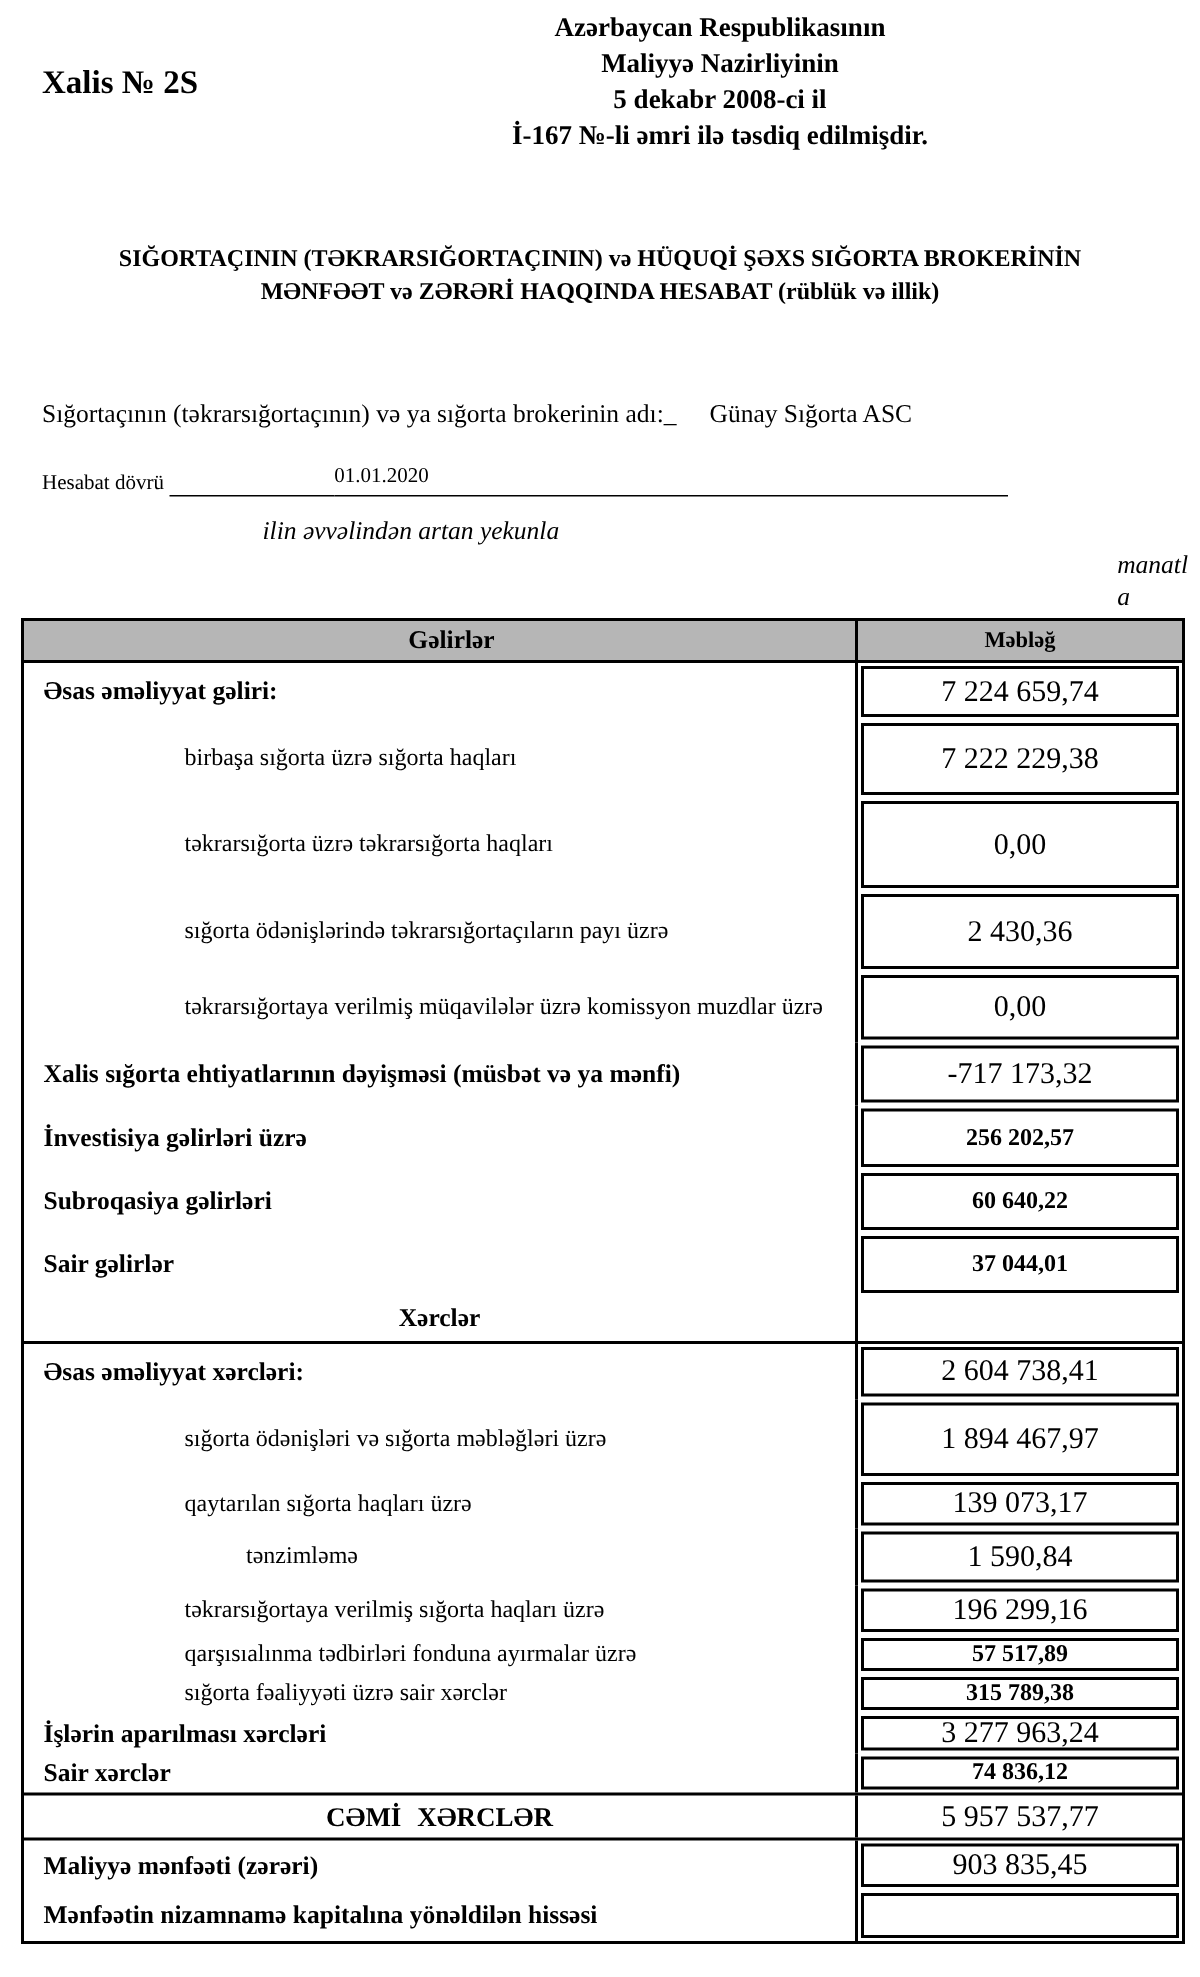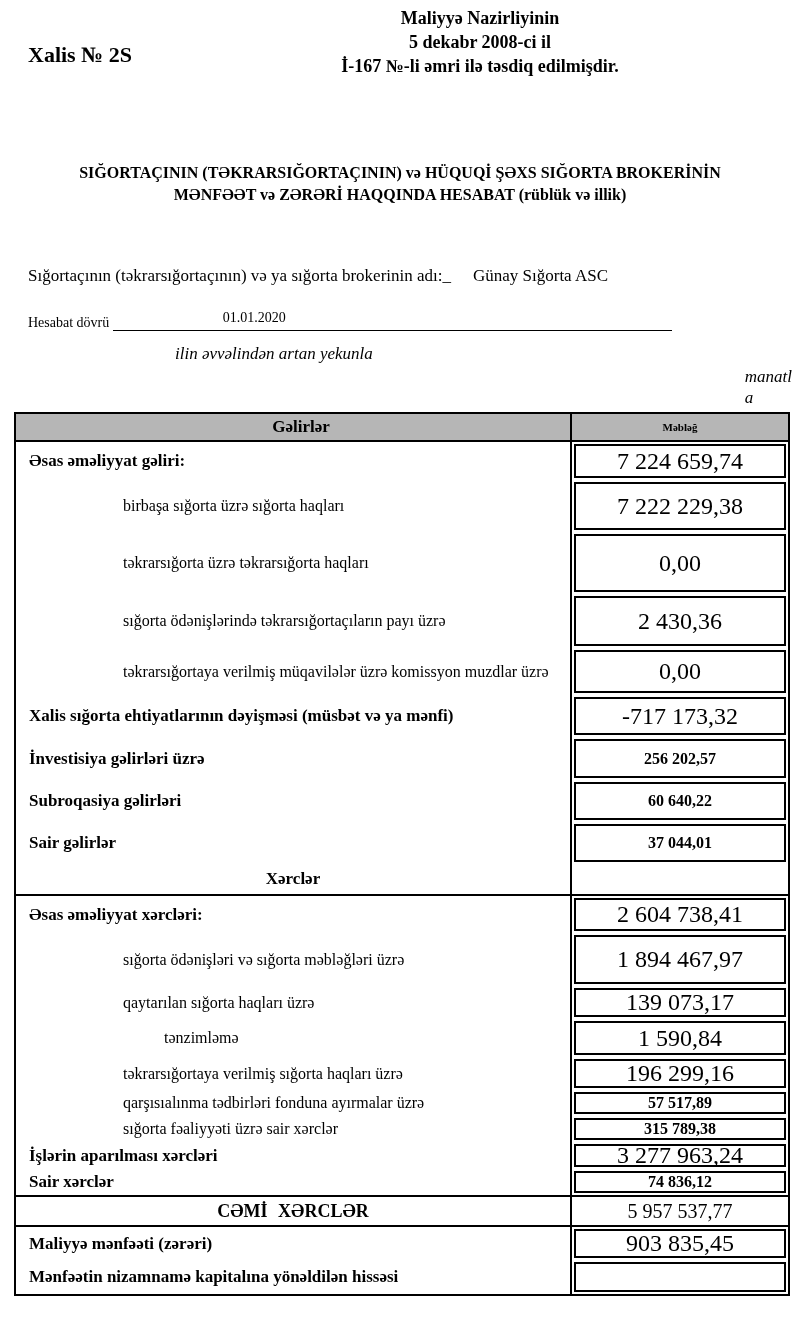--- a/index.html
+++ b/index.html
@@ -31,46 +31,47 @@
 
   
   .pl-table{position:absolute;left:14px;top:412px;width:776px;border:2px solid #000;
             box-sizing:border-box;background:#fff;}
   .row{display:flex;box-sizing:border-box;}
   .cell-l{width:556px;min-width:556px;border-right:2px solid #000;box-sizing:border-box;
           display:flex;flex-direction:column;justify-content:center;
           padding-left:13px;font-size:16px;line-height:20px;}
   .cell-r{flex:1;display:flex;align-items:stretch;box-sizing:border-box;}
   .val-box{flex:1;margin:2px;border:2px solid #000;box-sizing:border-box;
-           display:flex;align-items:center;justify-content:center;font-size:24px;}
+           display:flex;align-items:center;justify-content:center;font-size:20px;}
   .val-plain{flex:1;display:flex;align-items:center;justify-content:center;font-size:20px;}
   .val-small{font-size:16px;font-weight:bold;}
   .lbl-bold{font-weight:bold;font-size:17px;}
   .lbl-indent{padding-left:107px;padding-right:6px;}
   .ind{margin-left:135px;}
   .row-header{background:#b6b6b6;border-bottom:2px solid #000;height:28px;}
   .row-header .cell-l{padding-left:16px;text-align:center;font-weight:bold;font-size:17px;
                       align-items:center;}
   .row-header .cell-r{align-items:center;justify-content:center;font-weight:bold;
-                      font-size:11px;}
+                      font-size:15px;}
   .row-total{border-top:2px solid #000;border-bottom:2px solid #000;}
   .row-total .cell-l{padding-left:0;text-align:center;align-items:center;font-weight:bold;
                      font-size:18px;word-spacing:6px;}
   .row-section{border-bottom:2px solid #000;}
   .row-section .cell-l{padding-left:0;text-align:center;align-items:center;font-weight:bold;
                        font-size:17px;}
 </style>
 </head>
 <body>
 
 <div class="page">
 
   <div class="forma-no">Xalis № 2S</div>
 
   <div class="approval">
+    <span>Azərbaycan Respublikasının</span>
     <span>Maliyyə Nazirliyinin</span>
     <span>5 dekabr 2008-ci il</span>
     <span>İ-167 №-li əmri ilə təsdiq edilmişdir.</span>
   </div>
 
   <div class="report-title">
     <span>SIĞORTAÇININ (TƏKRARSIĞORTAÇININ) və HÜQUQİ ŞƏXS SIĞORTA BROKERİNİN</span>
     <span>MƏNFƏƏT və ZƏRƏRİ HAQQINDA HESABAT (rüblük və illik)</span>
   </div>
 

